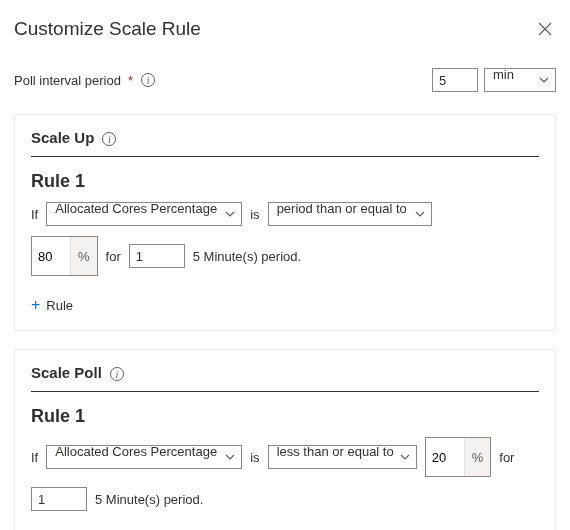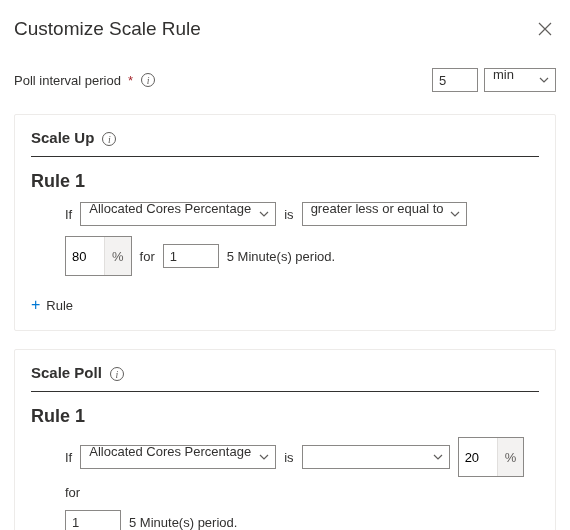--- a/index.html
+++ b/index.html
@@ -95,21 +95,20 @@
       margin-bottom: 14px;
     }
     .section-title { font-size: 15px; font-weight: 600; }
     .rule-title { font-weight: 600; margin-bottom: 10px; font-size: 18px; }
     .rule-line {
       display: flex;
       align-items: center;
       flex-wrap: wrap;
       gap: 8px;
       margin-bottom: 10px;
-      margin-left: 34px;
     }
     .static-text { font-size: 13px; }
     .pct-input-wrap {
       display: inline-flex;
       align-items: stretch;
       height: 40px;
       overflow: hidden;
     }
     .pct-input-wrap input {
       border: none;
@@ -182,21 +181,21 @@
   <div class="rule-line">
     <span class="static-text">If</span>
     <div class="dropdown metric-dropdown">
       <span>Allocated Cores Percentage</span>
       <svg viewBox="0 0 10 10">
           <path d="M1 3 L5 7 L9 3" stroke="#605e5c" stroke-width="1.2" fill="none"></path>
         </svg>
     </div>
     <span class="static-text">is</span>
     <div class="dropdown op-dropdown">
-      <span>greater less or equal to</span>
+      <span>period than or equal to</span>
       <svg viewBox="0 0 10 10">
           <path d="M1 3 L5 7 L9 3" stroke="#605e5c" stroke-width="1.2" fill="none"></path>
         </svg>
     </div>
   </div>
 
   <div class="rule-line">
     <div class="pct-input-wrap">
       <input value="80" style="">
       <span class="suffix">%</span>
@@ -222,20 +221,21 @@
   <div class="rule-line">
     <span class="static-text">If</span>
     <div class="dropdown metric-dropdown">
       <span>Allocated Cores Percentage</span>
       <svg viewBox="0 0 10 10">
           <path d="M1 3 L5 7 L9 3" stroke="#605e5c" stroke-width="1.2" fill="none"></path>
         </svg>
     </div>
     <span class="static-text">is</span>
     <div class="dropdown op-dropdown-narrow">
+      <span>less than or equal to</span>
       <svg viewBox="0 0 10 10">
           <path d="M1 3 L5 7 L9 3" stroke="#605e5c" stroke-width="1.2" fill="none"></path>
         </svg>
     </div>
     <div class="pct-input-wrap">
       <input value="20" style="">
       <span class="suffix">%</span>
     </div>
     <span class="static-text">for</span>
   </div>

